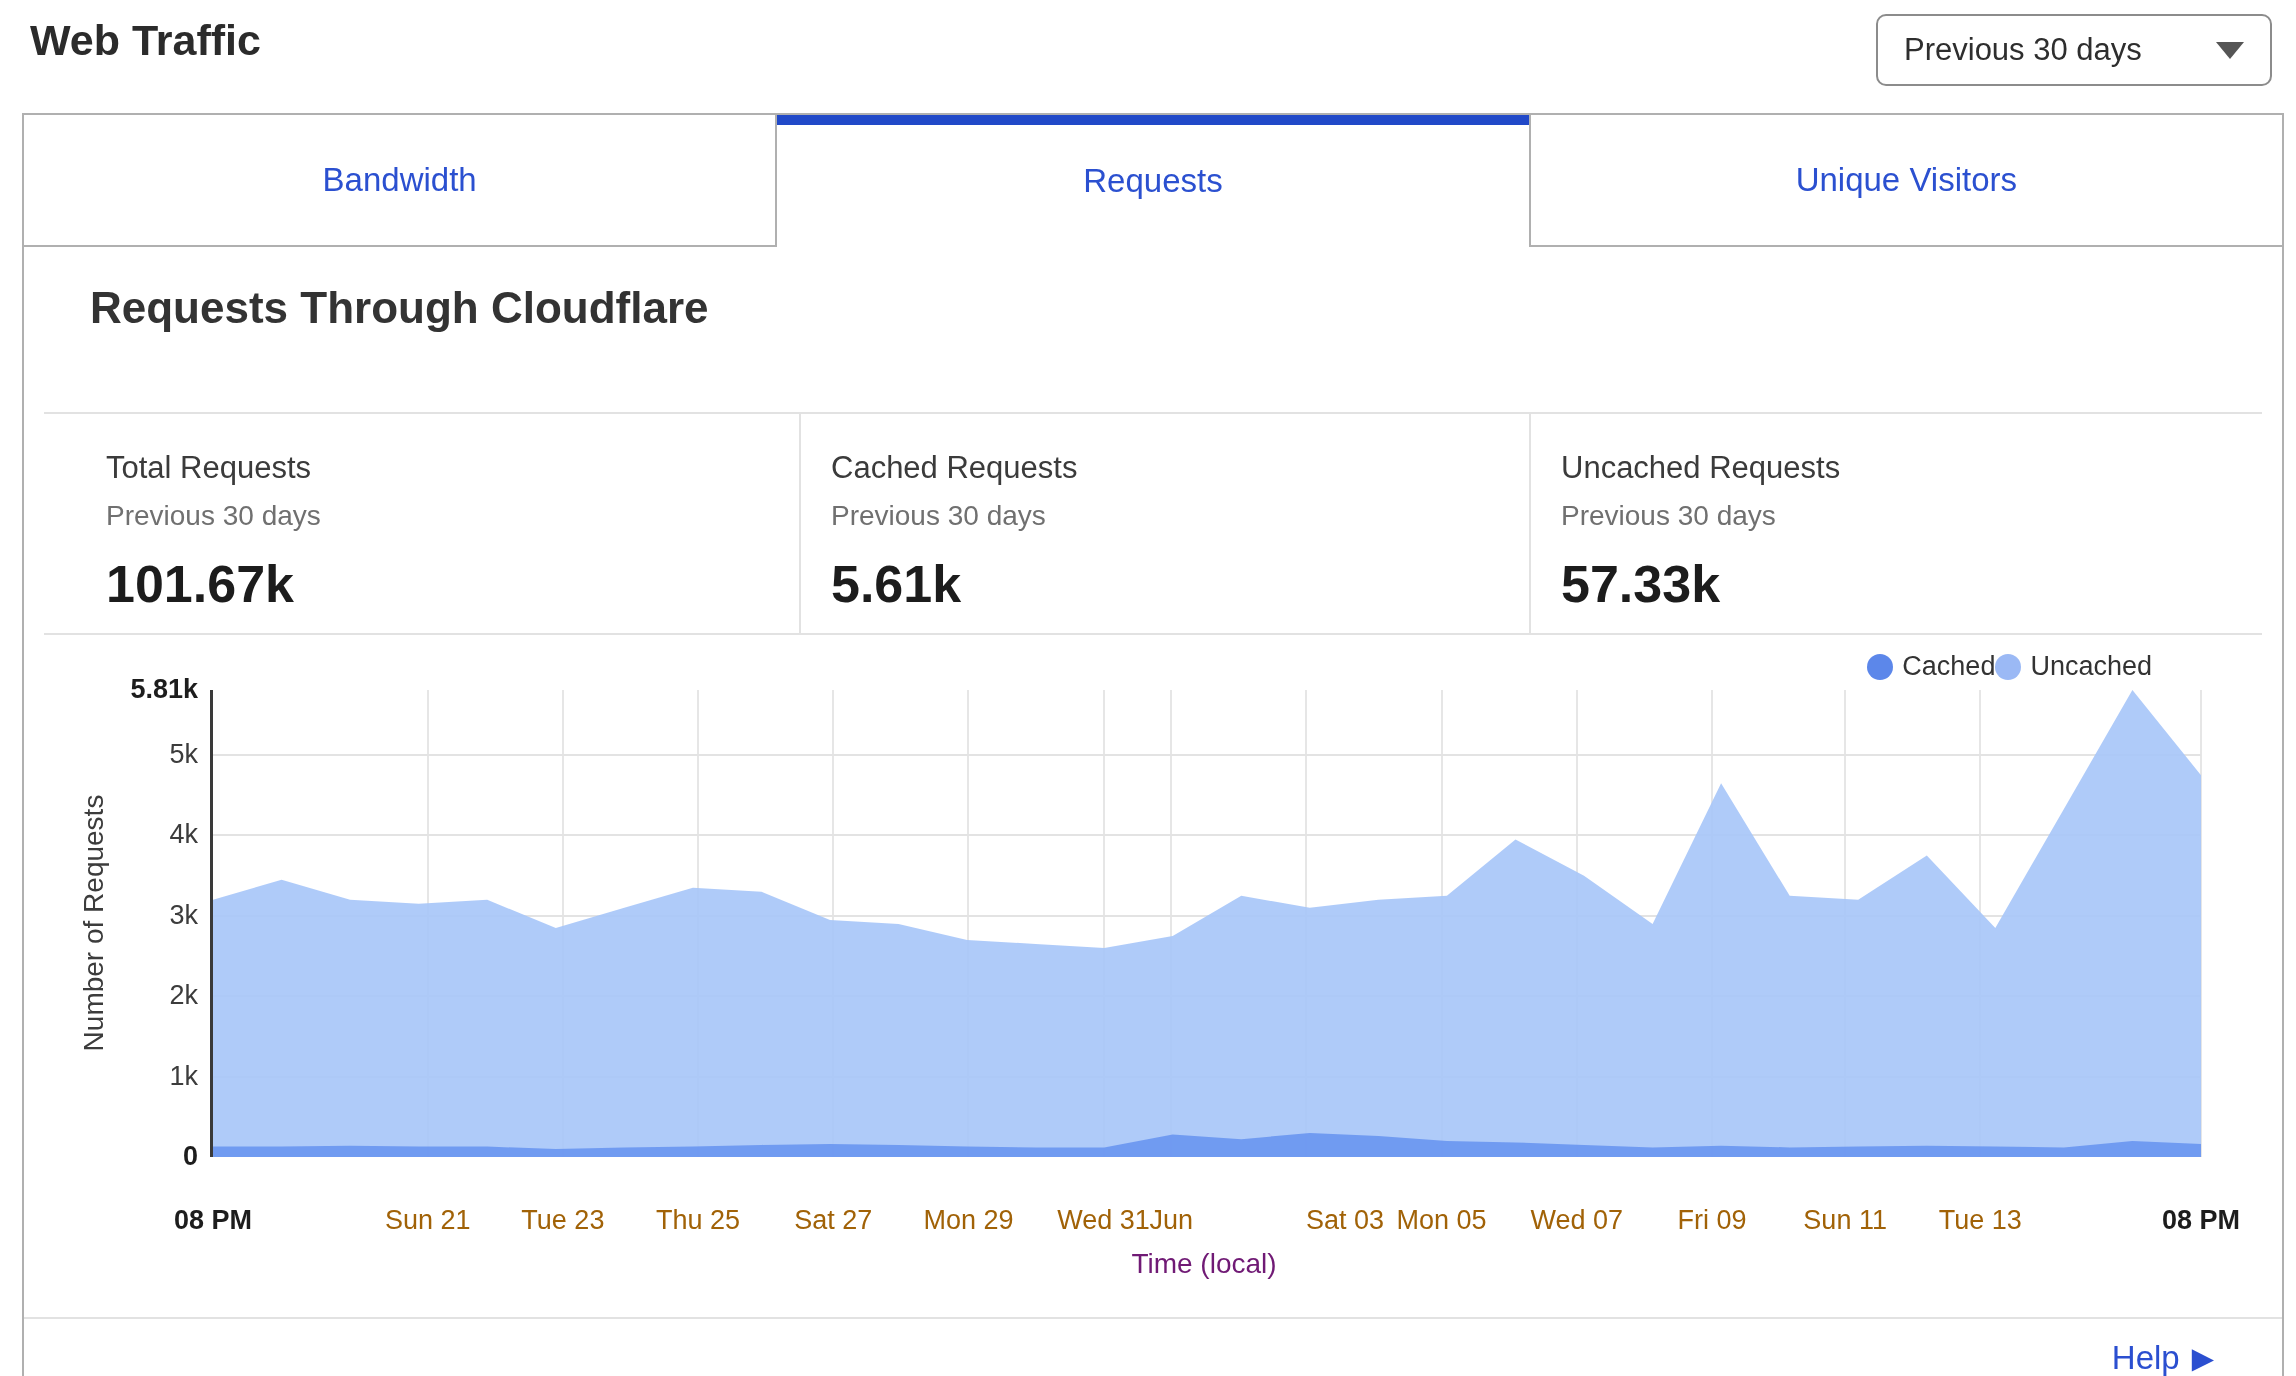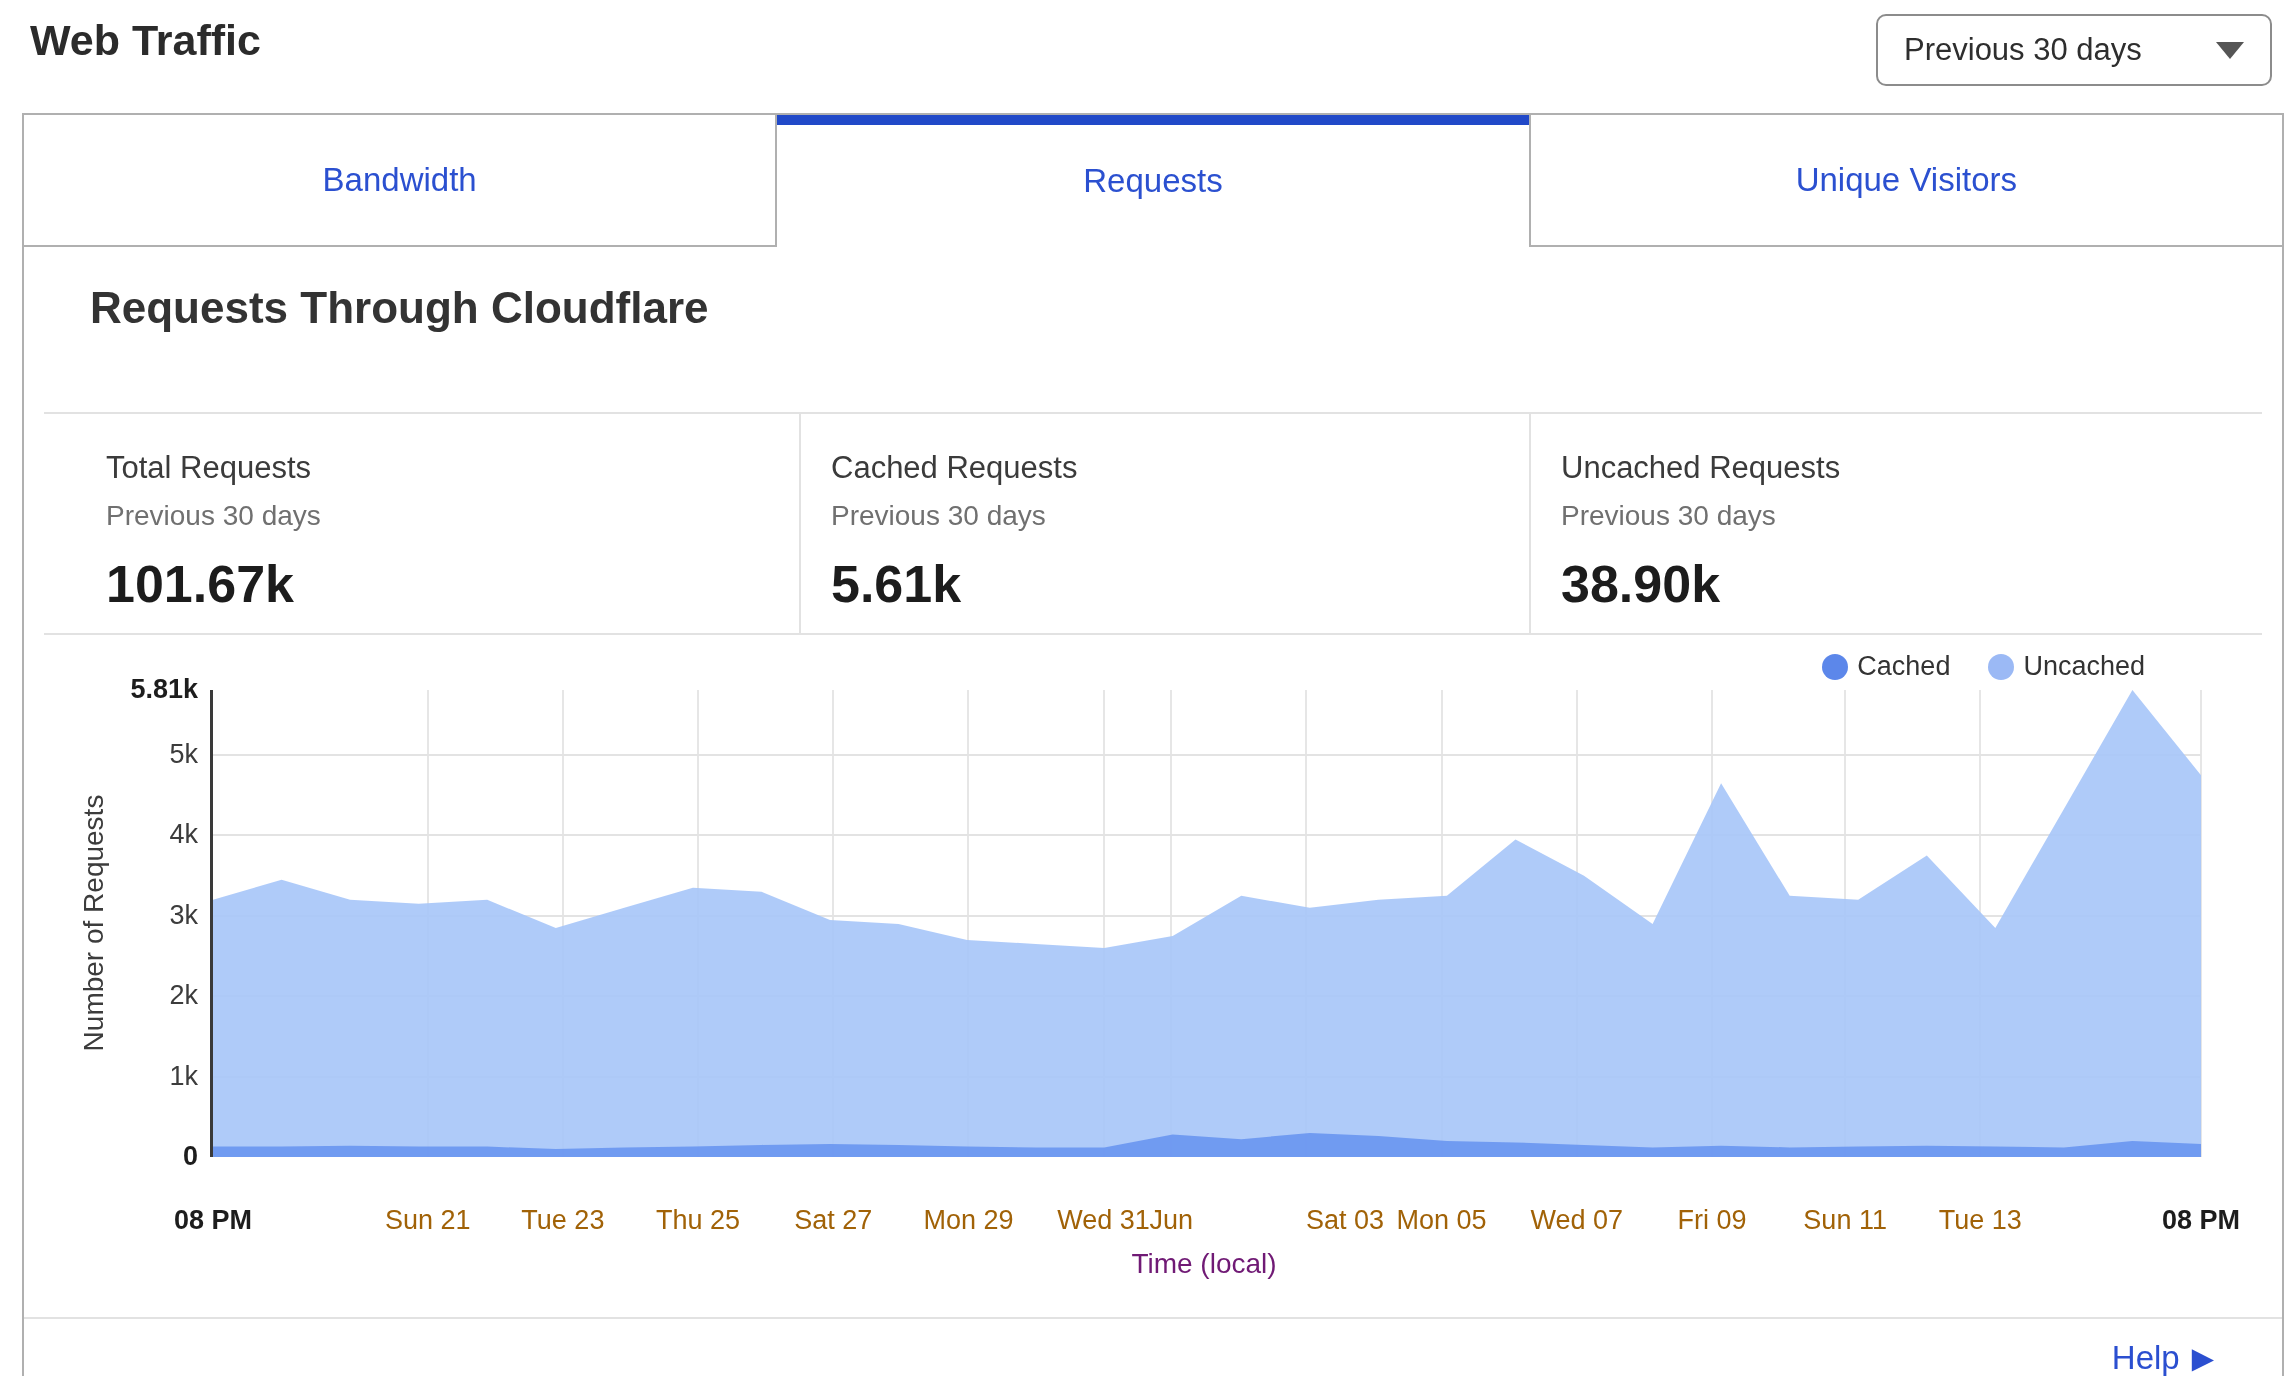--- a/index.html
+++ b/index.html
@@ -32,21 +32,21 @@
   .stat{box-sizing:border-box;padding-top:36px;}
   .stat.s1{width:775px;padding-left:82px;}
   .stat.s2{width:730px;padding-left:30px;border-left:2px solid #e2e2e2;}
   .stat.s3{flex:1;padding-left:30px;border-left:2px solid #e2e2e2;}
   .stat-label{font-size:31px;color:#3b3b3b;margin-bottom:14px;}
   .stat-period{font-size:28px;color:#707070;margin-bottom:22px;}
   .stat-value{font-size:52px;font-weight:700;color:#1c1c1c;}
 
   
   .chart{position:relative;height:682px;}
-  .legend{position:absolute;top:16px;right:137px;display:flex;gap:38px;align-items:center;}
+  .legend{position:absolute;top:16px;right:130px;display:flex;align-items:center;}
   .legend-item{display:flex;align-items:center;cursor:pointer;}
   .legend-dot{width:26px;height:26px;border-radius:50%;margin-right:9px;}
   .legend-label{font-size:27px;color:#333;}
 
   .ylabel{position:absolute;left:70px;top:288px;transform:translate(-50%,-50%) rotate(-90deg);
     font-size:28px;color:#3c3c3c;white-space:nowrap;}
   .xlabel{position:absolute;left:1180px;top:613px;transform:translateX(-50%);font-size:28px;color:#701a75;}
 
   .plot{position:absolute;left:186px;top:55px;width:1988px;height:467px;box-sizing:content-box;
     border-left:3px solid #3a3a3a;}
@@ -101,21 +101,21 @@
       <div class="stat-value">101.67k</div>
     </div>
     <div class="stat s2">
       <div class="stat-label">Cached Requests</div>
       <div class="stat-period">Previous 30 days</div>
       <div class="stat-value">5.61k</div>
     </div>
     <div class="stat s3">
       <div class="stat-label">Uncached Requests</div>
       <div class="stat-period">Previous 30 days</div>
-      <div class="stat-value">38.90k</div>
+      <div class="stat-value">57.33k</div>
     </div>
   </div>
 
   <div class="divider"></div>
 
   <div class="chart">
     <div class="legend" id="legend">
         <div class="legend-item">
           <span class="legend-dot" style="background: rgb(92, 135, 234);"></span>
           <span class="legend-label">Cached</span>

